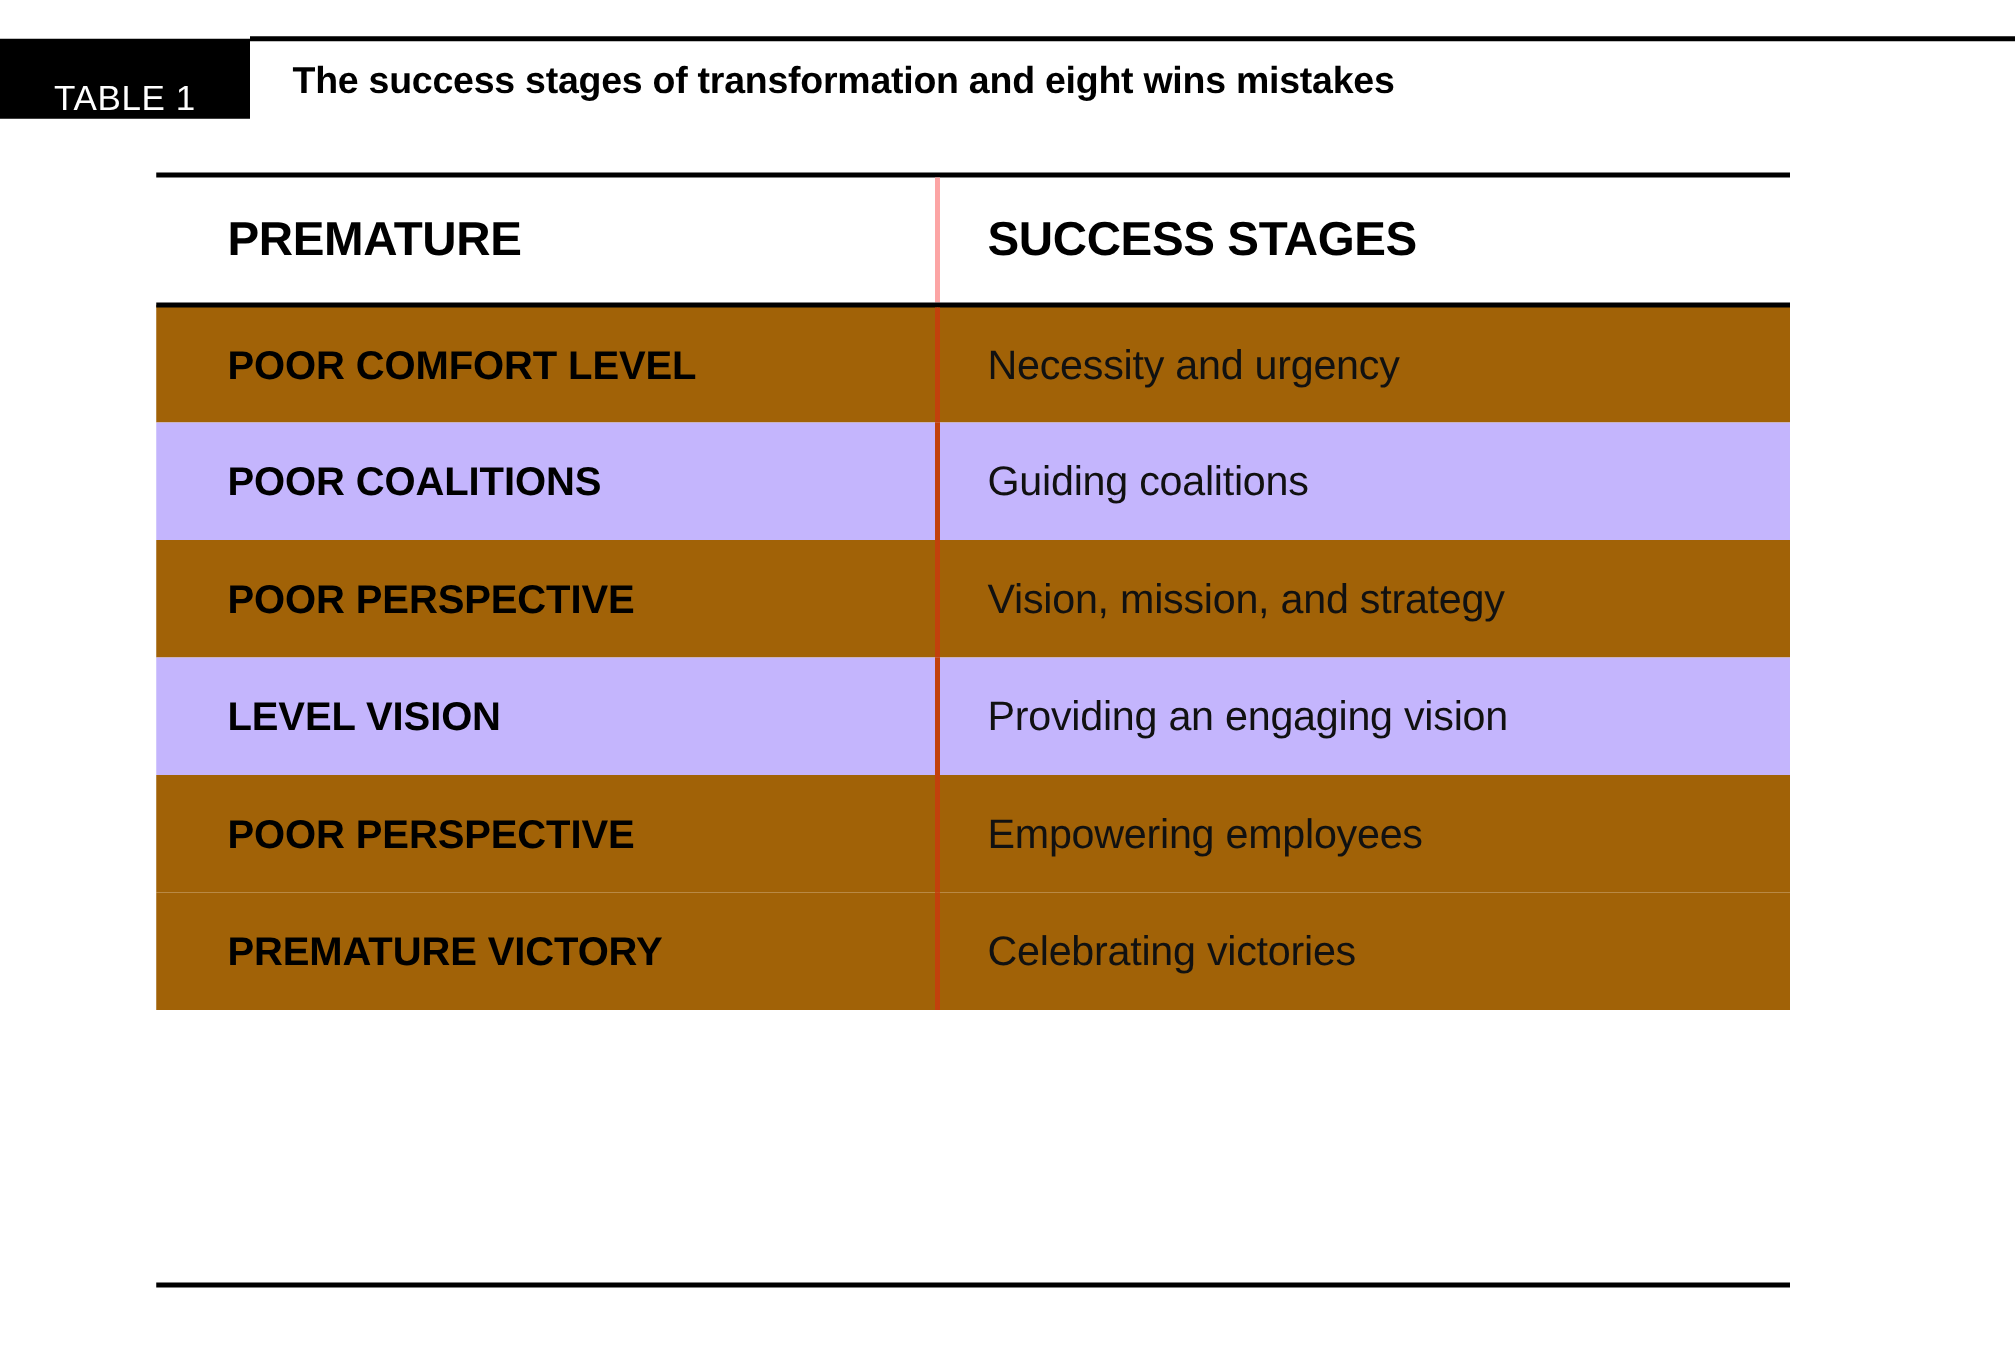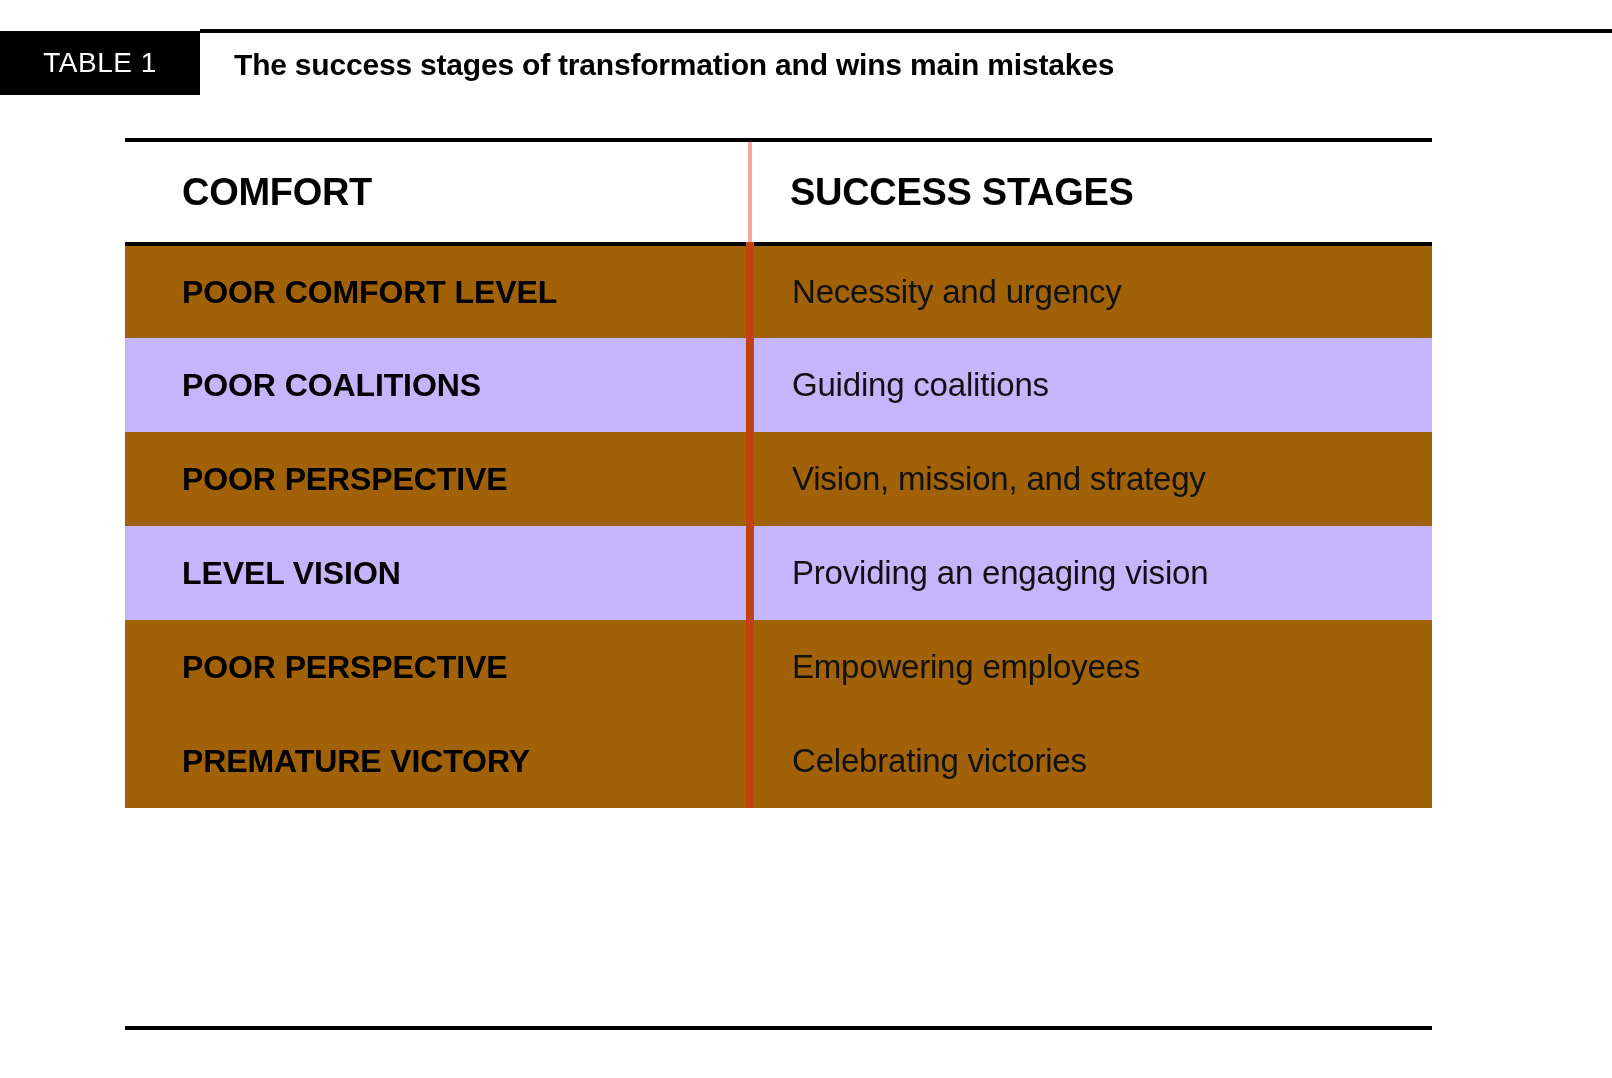--- a/index.html
+++ b/index.html
@@ -21,21 +21,21 @@
     left:200px; top:29px;
     width:1412px; height:4px;
     background:#000000;
   }
   #table-badge {
     position:absolute;
     left:0px; top:31px;
     width:200px; height:64px;
     background:#000000;
     display:flex;
-    align-items:center;
+    align-items:flex-end;
     justify-content:center;
   }
   #table-badge .badge-text {
     color:#ffffff;
     font-size:28px;
     font-weight:400;
     letter-spacing:0.5px;
     font-family:"Liberation Sans", sans-serif;
   }
   #caption-title {
@@ -82,21 +82,21 @@
   thead tr.header-row th.col-mistakes .cell-inner { padding-left:57px; }
   thead tr.header-row th.col-stages  .cell-inner { padding-left:38px; }
   thead tr.header-row th.col-stages  { border-left:4px solid #fca5a5; }
 
   tbody tr.data-row td {
     height:94px;
     padding:0;
     vertical-align:middle;
     border:none;
   }
-  tbody tr.data-row td.col-stages { border-left:8px solid #c2410c; }
+  tbody tr.data-row td.col-stages { border-left:4px solid #c2410c; }
   tbody tr.shaded td { background:#a16207; }
   tbody tr.plain  td { background:#c4b5fd; }
 
   td.col-mistakes .cell-inner {
     padding-left:57px;
     font-size:32px;
     font-weight:bold;
     color:#000000;
     letter-spacing:-0.1px;
     white-space:nowrap;
@@ -121,32 +121,32 @@
 <body>
 
 <div id="page">
 
   <div id="caption-rule"></div>
 
   <div id="table-badge">
     <span class="badge-text">TABLE 1</span>
   </div>
 
-  <div id="caption-title">The success stages of transformation and wins main mistakes</div>
+  <div id="caption-title">The success stages of transformation and eight wins mistakes</div>
 
   <div id="table-wrap">
     <table id="data-table">
       <colgroup>
         <col class="c1">
         <col class="c2">
       </colgroup>
       <thead>
         <tr class="header-row">
           <th class="col-mistakes">
-            <div class="cell-inner">COMFORT</div>
+            <div class="cell-inner">PREMATURE</div>
           </th>
           <th class="col-stages">
             <div class="cell-inner">SUCCESS STAGES</div>
           </th>
         </tr>
       </thead>
       <tbody id="table-body">
           <tr class="data-row shaded">
             <td class="col-mistakes">
               <div class="cell-inner">POOR COMFORT LEVEL</div>

